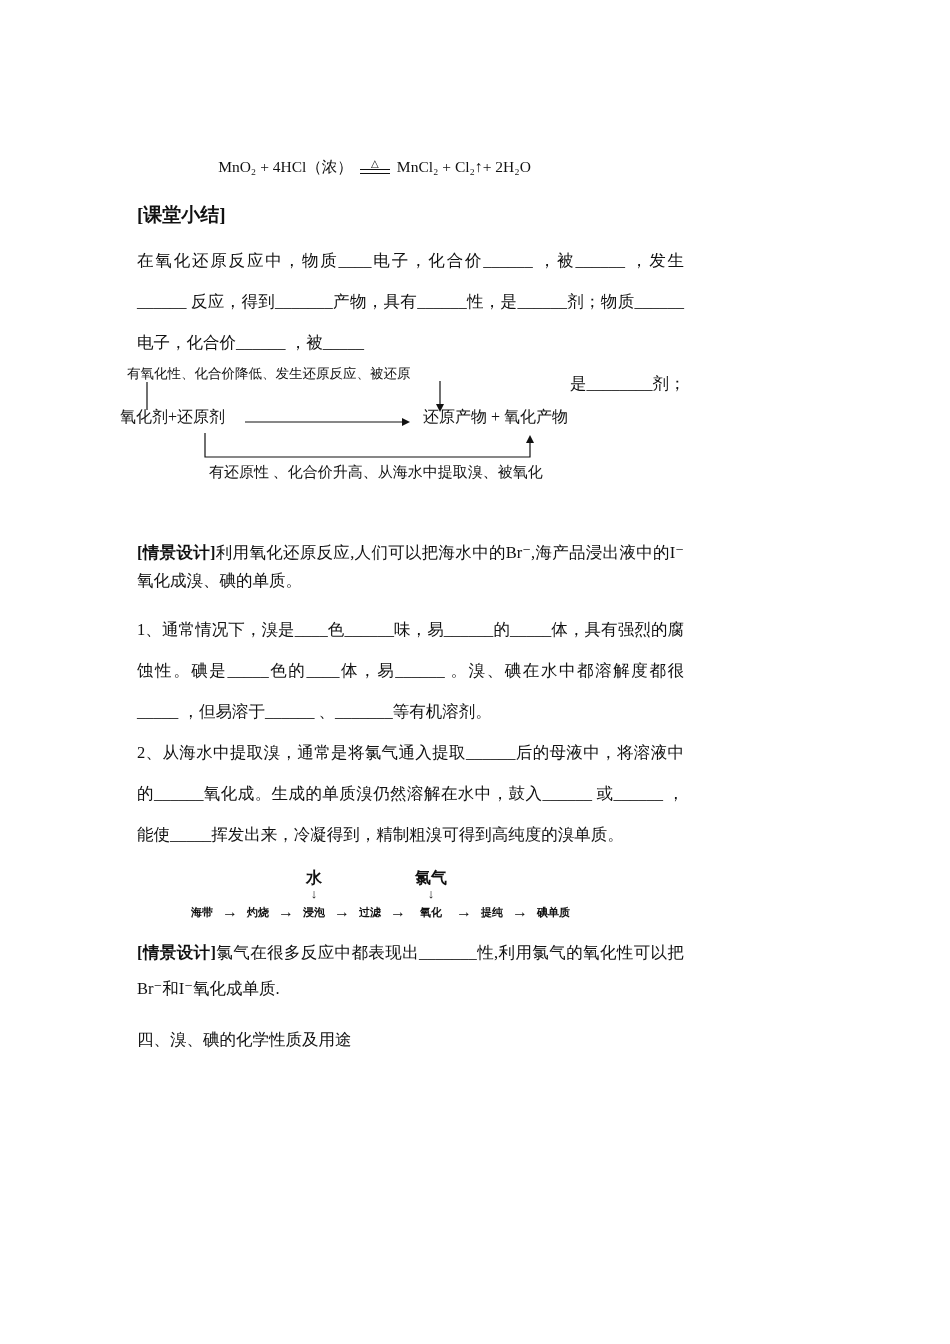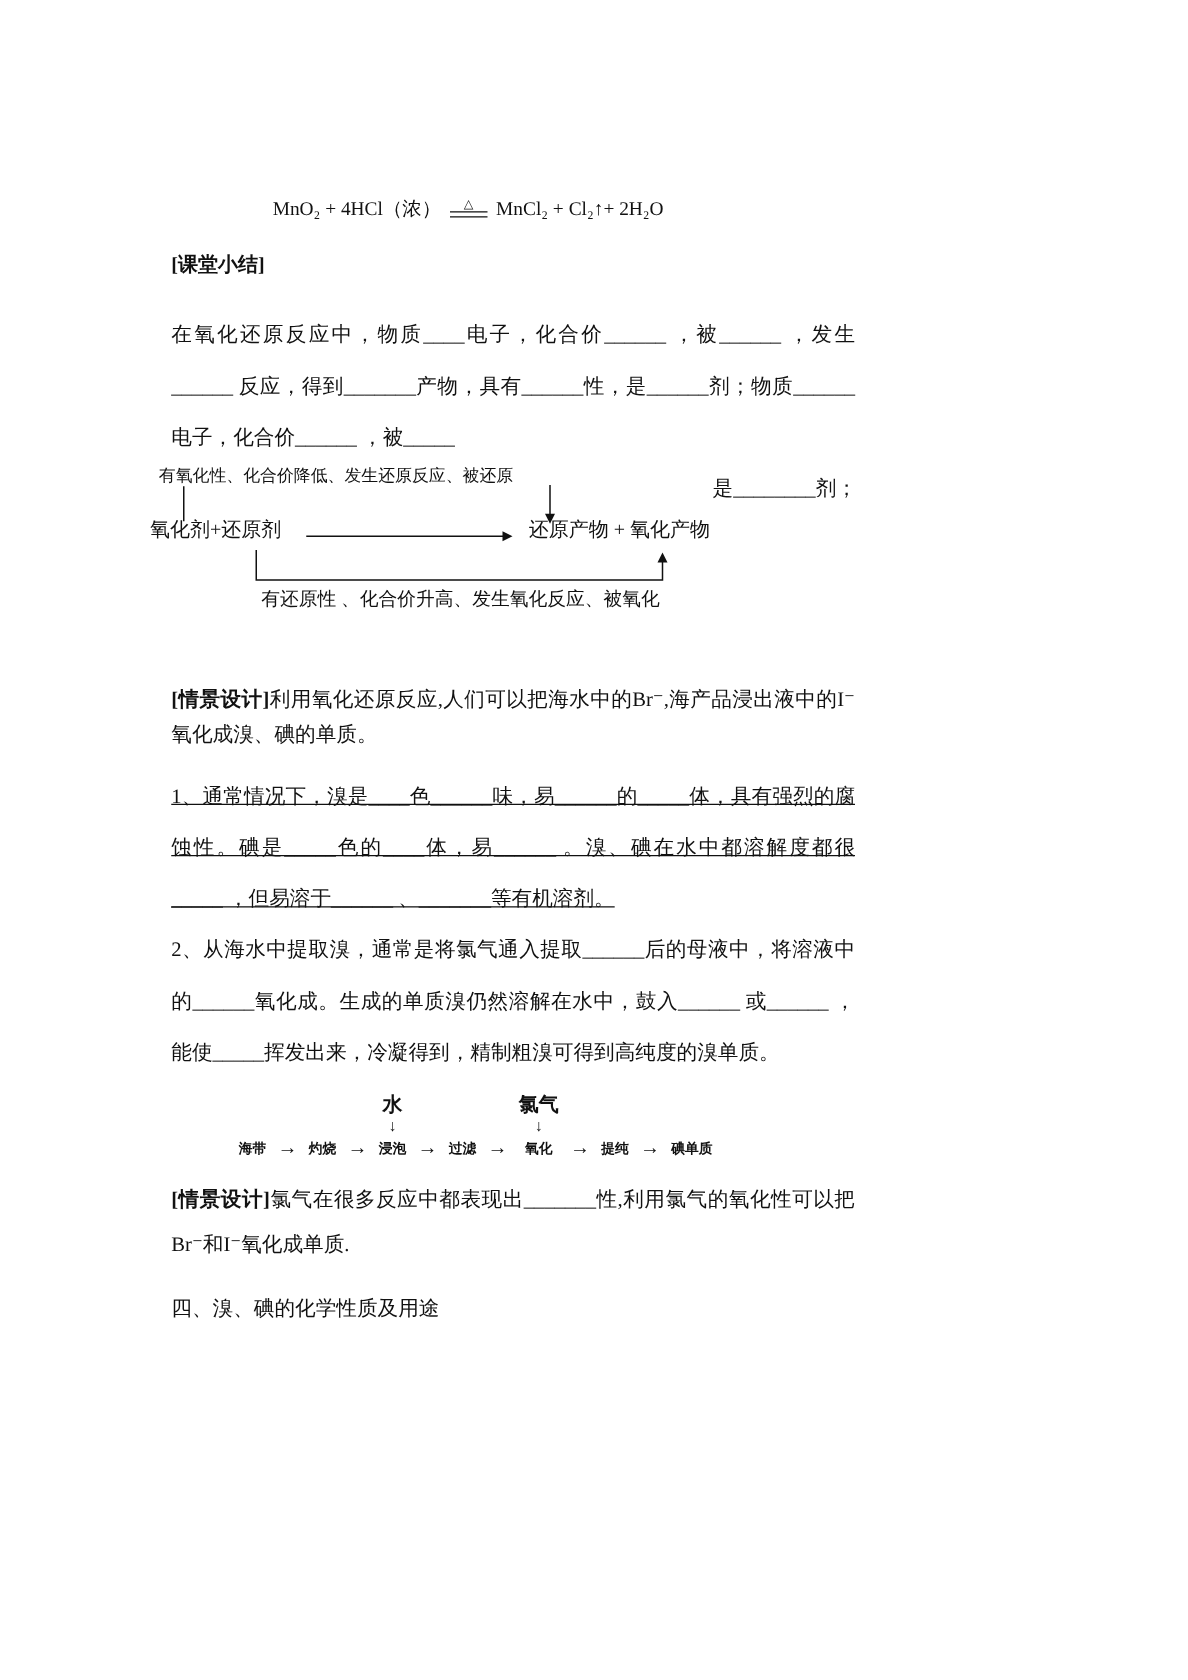--- a/index.html
+++ b/index.html
@@ -32,22 +32,22 @@
     position:relative; top:-2px;
   }
   .eq-delta { font-size:10px; line-height:10px; }
   .eq-dbl {
     width:30px; height:5px;
     border-top:1.2px solid #111;
     border-bottom:1.2px solid #111;
   }
   .heading {
     font-weight:bold;
-    font-size:16px;
-    margin-bottom:24px;
+    font-size:19px;
+    margin-bottom:12px;
   }
   .para {
     font-size:16.5px;
     line-height:41px;
     text-align:justify;
   }
   .diagram {
     position:relative;
     height:128px;
     margin-top:2px;
@@ -66,21 +66,21 @@
     line-height:28px;
     text-align:justify;
     margin-bottom:0;
     margin-top:16px;
   }
   .scenario b { font-weight:bold; }
   .sec-title {
     font-size:16.5px;
   }
   .sec3-title { margin-top:50px; }
-  .p-first { margin-top:14px;text-decoration:underline; }
+  .p-first { margin-top:14px; }
   .flow {
     margin-top:14px;
     display:flex;
     align-items:flex-end;
     justify-content:center;
     gap:9px;
     font-weight:bold;
     transform:translateX(-30px);
   }
   .f-step { display:flex; flex-direction:column; align-items:center; }
@@ -114,21 +114,21 @@
       <polygon points="316,39 324,39 320,47"></polygon>
       <line x1="125" y1="57" x2="283" y2="57"></line>
       <polygon points="282,53 282,61 290,57"></polygon>
       <polyline points="85,68 85,92 410,92 410,76"></polyline>
       <polygon points="406,78 414,78 410,70"></polygon>
     </svg>
     <div class="d-top">有氧化性、化合价降低、发生还原反应、被还原</div>
     <div class="d-tail">是________剂；</div>
     <div class="d-reactants">氧化剂+还原剂</div>
     <div class="d-products">还原产物 + 氧化产物</div>
-    <div class="d-bottom">有还原性 、化合价升高、发生氧化反应、被氧化</div>
+    <div class="d-bottom">有还原性 、化合价升高、从海水中提取溴、被氧化</div>
   </div>
 
   <p class="scenario"><b>[情景设计]</b><span>利用氧化还原反应,人们可以把海水中的Br⁻,海产品浸出液中的I⁻ 氧化成溴、碘的单质。</span></p>
 
 
   <p class="para p-first">1、通常情况下，溴是____色______味，易______的_____体，具有强烈的腐蚀性。碘是_____色的____体，易______ 。溴、碘在水中都溶解度都很_____ ，但易溶于______ 、_______等有机溶剂。</p>
   <p class="para">2、从海水中提取溴，通常是将氯气通入提取______后的母液中，将溶液中的______氧化成。生成的单质溴仍然溶解在水中，鼓入______ 或______ ，能使_____挥发出来，冷凝得到，精制粗溴可得到高纯度的溴单质。</p>
 
   <div class="flow">
     <div class="f-step">

